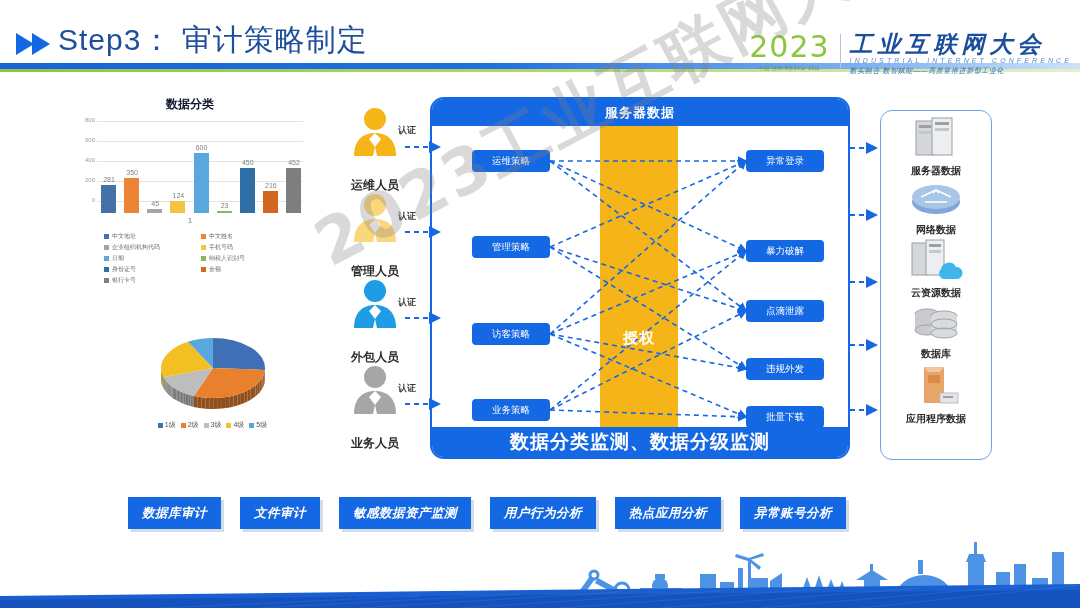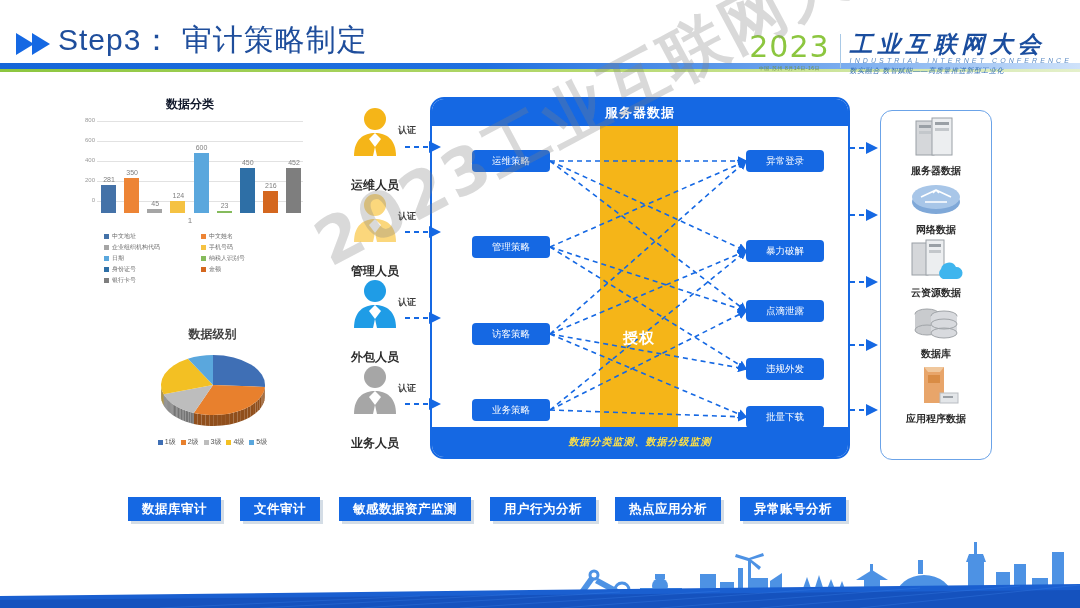--- a/index.html
+++ b/index.html
@@ -86,23 +86,23 @@
     position:absolute; left:430px; top:97px; width:420px; height:362px;
     border:2px solid #1568e3; border-radius:14px; background:#fff; overflow:hidden;
   }
   .panel-head {
     height:27px; background:#1568e3; color:#fff;
     display:flex; align-items:center; justify-content:center;
     font-size:13px; font-weight:700; letter-spacing:1px;
   }
   .panel-foot {
     position:absolute; left:0; bottom:0; width:100%; height:30px;
-    background:#1568e3; color:#fde047;
+    background:#1568e3; color:#ffffff;
     display:flex; align-items:center; justify-content:center;
-    font-size:10px; font-weight:700; letter-spacing:1px;font-style:italic;
+    font-size:19px; font-weight:700; letter-spacing:1px;
   }
   .yellow-band {
     position:absolute; left:168px; top:27px; width:78px; bottom:30px;
     background:#f5b518; z-index:1;
   }
   .band-text {
     position:absolute; left:168px; top:230px; width:78px; text-align:center;
     color:#fff; font-size:15px; font-weight:700; z-index:6; letter-spacing:1px;
   }
   .pbox {
@@ -124,22 +124,23 @@
   }
   .src { width:100%; text-align:center; }
   .src-label { font-size:10px; color:#2b2b2b; font-weight:700; margin-top:1px; }
 
   
   .btn-row { position:absolute; left:128px; top:497px; display:flex; gap:19px; z-index:30; }
   .btn {
     height:24px; background:#1568e3; color:#fff;
     font-size:12.5px; font-weight:700; letter-spacing:.5px;
     display:flex; align-items:center; justify-content:center;
-    padding:8px 14px; box-shadow:3px 3px 0 rgba(160,180,200,.45);
+    padding:16px 14px; box-shadow:3px 3px 0 rgba(160,180,200,.45);
     white-space:nowrap;
+    font-style:italic;
   }
 
   
   .footer { position:absolute; left:0; bottom:0; width:1080px; height:70px; overflow:hidden; }
 
   
   .lnk { position:absolute; z-index:2; }
 </style>
 </head>
 <body>
@@ -255,21 +256,20 @@
         <span>金额</span>
       </div>
       <div class="lg-item">
         <span class="lg-sw" style="background: rgb(126, 126, 126);"></span>
         <span>银行卡号</span>
       </div>
       <div class="lg-item"></div>
     </div>
 
   <div class="pie-panel">
-    <div class="pie-title">数据级别</div>
     <div class="pie-wrap" id="pieWrap"><svg viewBox="0 0 120 78" width="120" height="78">
           <path d="M111.99928719686619,33.84292108505741 L111.89738987827012,35.88371558587941 L111.89738987827012,46.88371558587941 L111.99928719686619,44.84292108505741 Z" fill="rgb(39,69,112)"></path>
           <path d="M111.89738987827012,35.8837155858794 L111.48123020126098,38.227036958127485 L111.48123020126098,49.227036958127485 L111.89738987827012,46.8837155858794 Z" fill="rgb(144,79,28)"></path>
           <path d="M111.48123020126098,38.227036958127485 L110.74767162081487,40.54429724189628 L110.74767162081487,51.54429724189628 L111.48123020126098,49.227036958127485 Z" fill="rgb(144,79,28)"></path>
           <path d="M110.74767162081487,40.54429724189628 L109.70123676951317,42.821209756969125 L109.70123676951317,53.821209756969125 L110.74767162081487,51.54429724189628 Z" fill="rgb(144,79,28)"></path>
           <path d="M109.70123676951317,42.821209756969125 L108.34837726618906,45.04373658054034 L108.34837726618906,56.04373658054034 L109.70123676951317,53.821209756969125 Z" fill="rgb(144,79,28)"></path>
           <path d="M108.34837726618906,45.04373658054034 L106.69743393955201,47.198175095677456 L106.69743393955201,58.198175095677456 L108.34837726618906,56.04373658054034 Z" fill="rgb(144,79,28)"></path>
           <path d="M106.69743393955201,47.198175095677456 L104.75858540420506,49.27124247251114 L104.75858540420506,60.27124247251114 L106.69743393955201,58.198175095677456 Z" fill="rgb(144,79,28)"></path>
           <path d="M104.75858540420506,49.27124247251114 L102.54378530610121,51.25015756129836 L102.54378530610121,62.25015756129836 L104.75858540420506,60.27124247251114 Z" fill="rgb(144,79,28)"></path>
           <path d="M102.54378530610121,51.25015756129836 L100.06668862434103,53.12271969246069 L100.06668862434103,64.12271969246069 L102.54378530610121,62.25015756129836 Z" fill="rgb(144,79,28)"></path>

